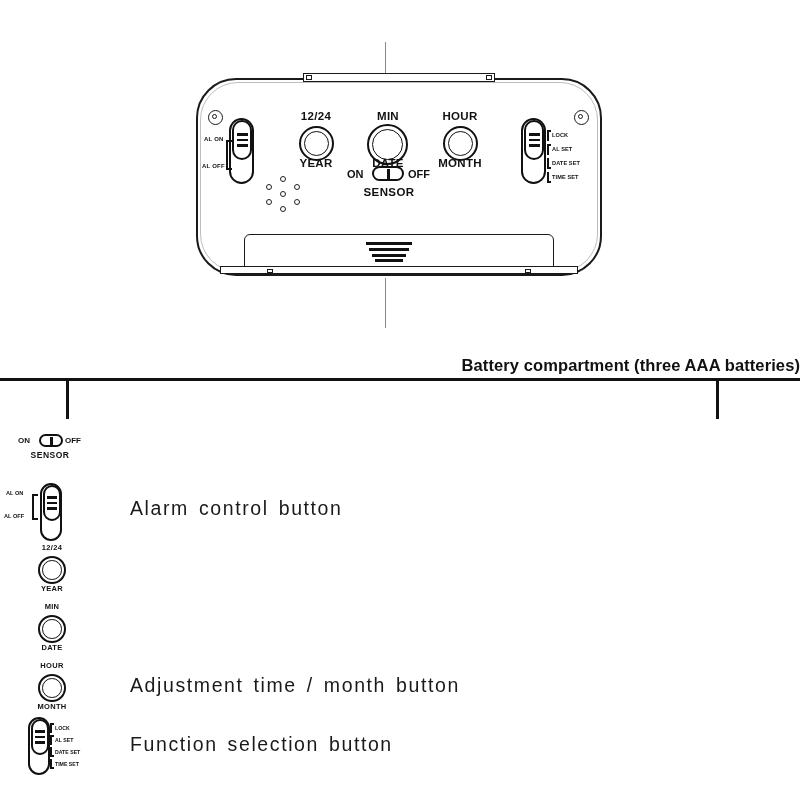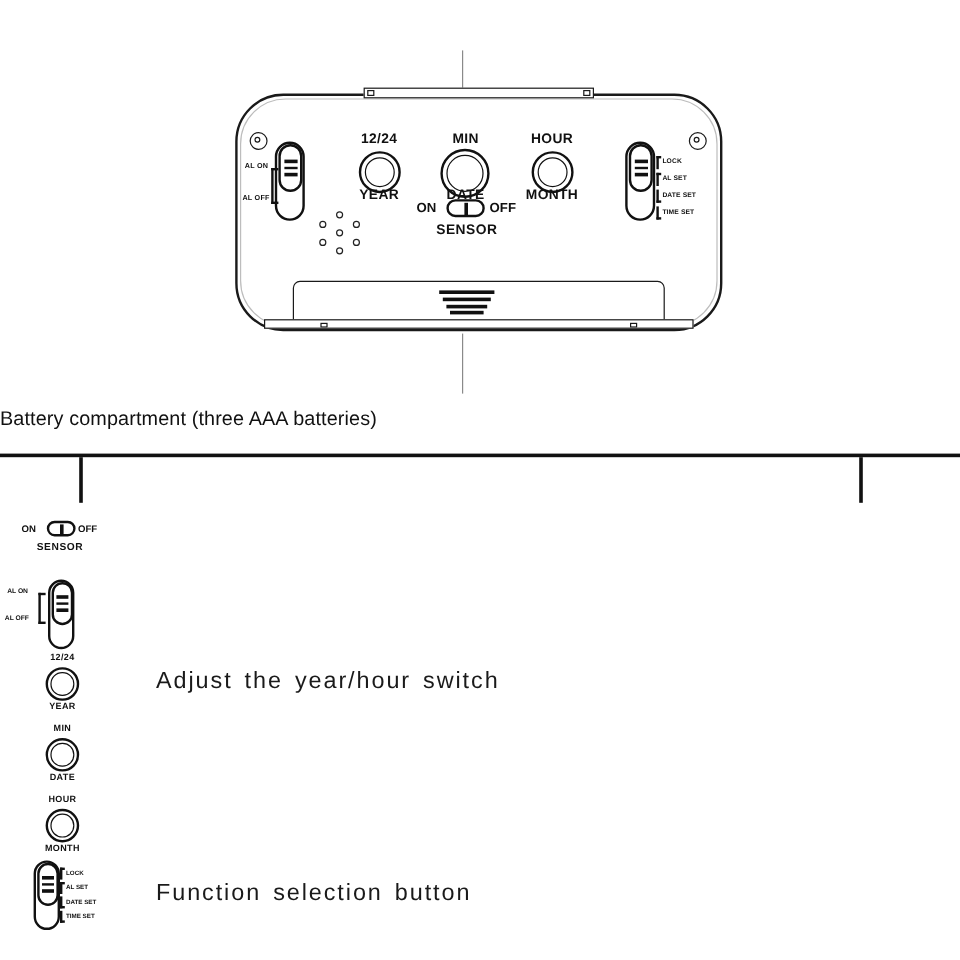--- a/index.html
+++ b/index.html
@@ -16,24 +16,24 @@
     position: absolute;
     left: 0; right: 0; top: 14px;
     text-align: center;
     font-size: 16.5px;
     font-weight: bold;
     color: #111;
     letter-spacing: 0.1px;
   }
   .callout-bottom {
     position: absolute;
-    left: 0; right: 0; top: 340px;
-    text-align: left;
+    left: 0; right: 0; top: 356px;
+    text-align: right;
     font-size: 16.5px;
-    font-weight: normal;
+    font-weight: bold;
     color: #111;
     letter-spacing: 0.1px;
   }
   .leader-top {
     position: absolute;
     left: 385px; top: 42px;
     width: 1px; height: 40px;
     background: #8a8a8a;
   }
   .leader-bottom {
@@ -480,45 +480,46 @@
           <div class="k">
             <i></i>
             <i></i>
             <i></i>
           </div>
         </div>
         <div class="lg-albracket"></div>
         <div class="lg-alon">AL ON</div>
         <div class="lg-aloff">AL OFF</div>
       </div>
+      <div class="legend-text">Alarm control button</div>
     </div>
 
     <div class="legend-row">
       <div class="legend-icon">
         <div class="lg-knob-cap">12/24</div>
         <div class="lg-knob"></div>
         <div class="lg-knob-sub">YEAR</div>
       </div>
-      <div class="legend-text">Adjust the year/hour switch</div>
     </div>
 
     <div class="legend-row">
       <div class="legend-icon">
         <div class="lg-knob-cap">MIN</div>
         <div class="lg-knob"></div>
         <div class="lg-knob-sub">DATE</div>
       </div>
     </div>
 
     <div class="legend-row">
       <div class="legend-icon">
         <div class="lg-knob-cap">HOUR</div>
         <div class="lg-knob"></div>
         <div class="lg-knob-sub">MONTH</div>
       </div>
+      <div class="legend-text">Adjustment time / month button</div>
     </div>
 
     <div class="legend-row">
       <div class="legend-icon">
         <div class="lg-slider" style="left:28px; top:2px;">
           <div class="k">
             <i></i>
             <i></i>
             <i></i>
           </div>

